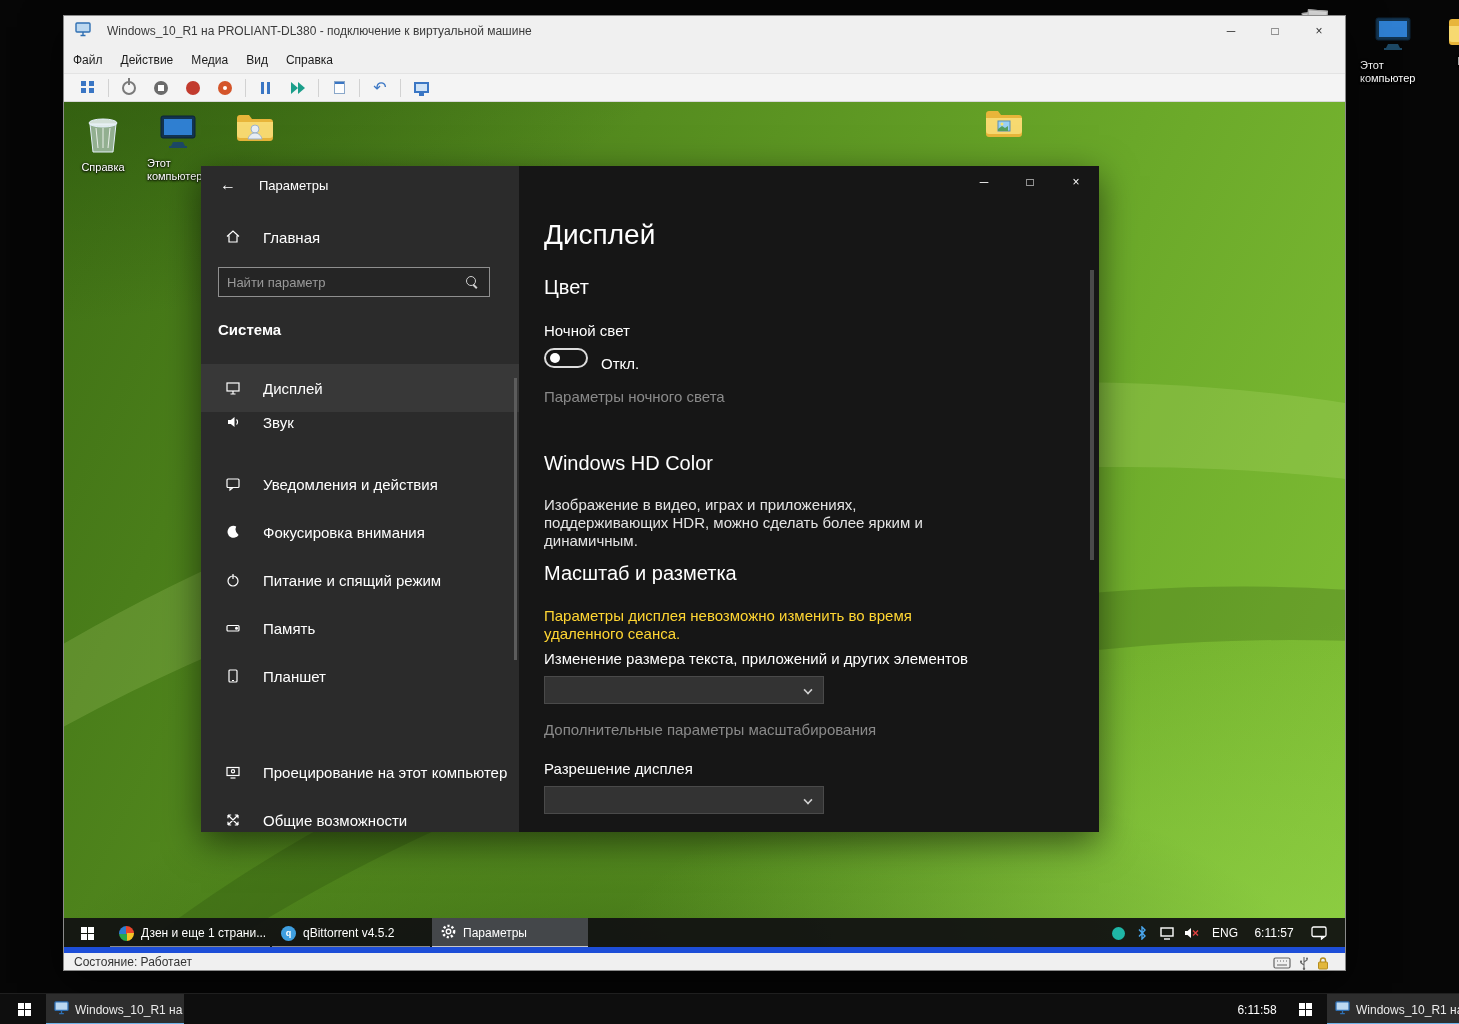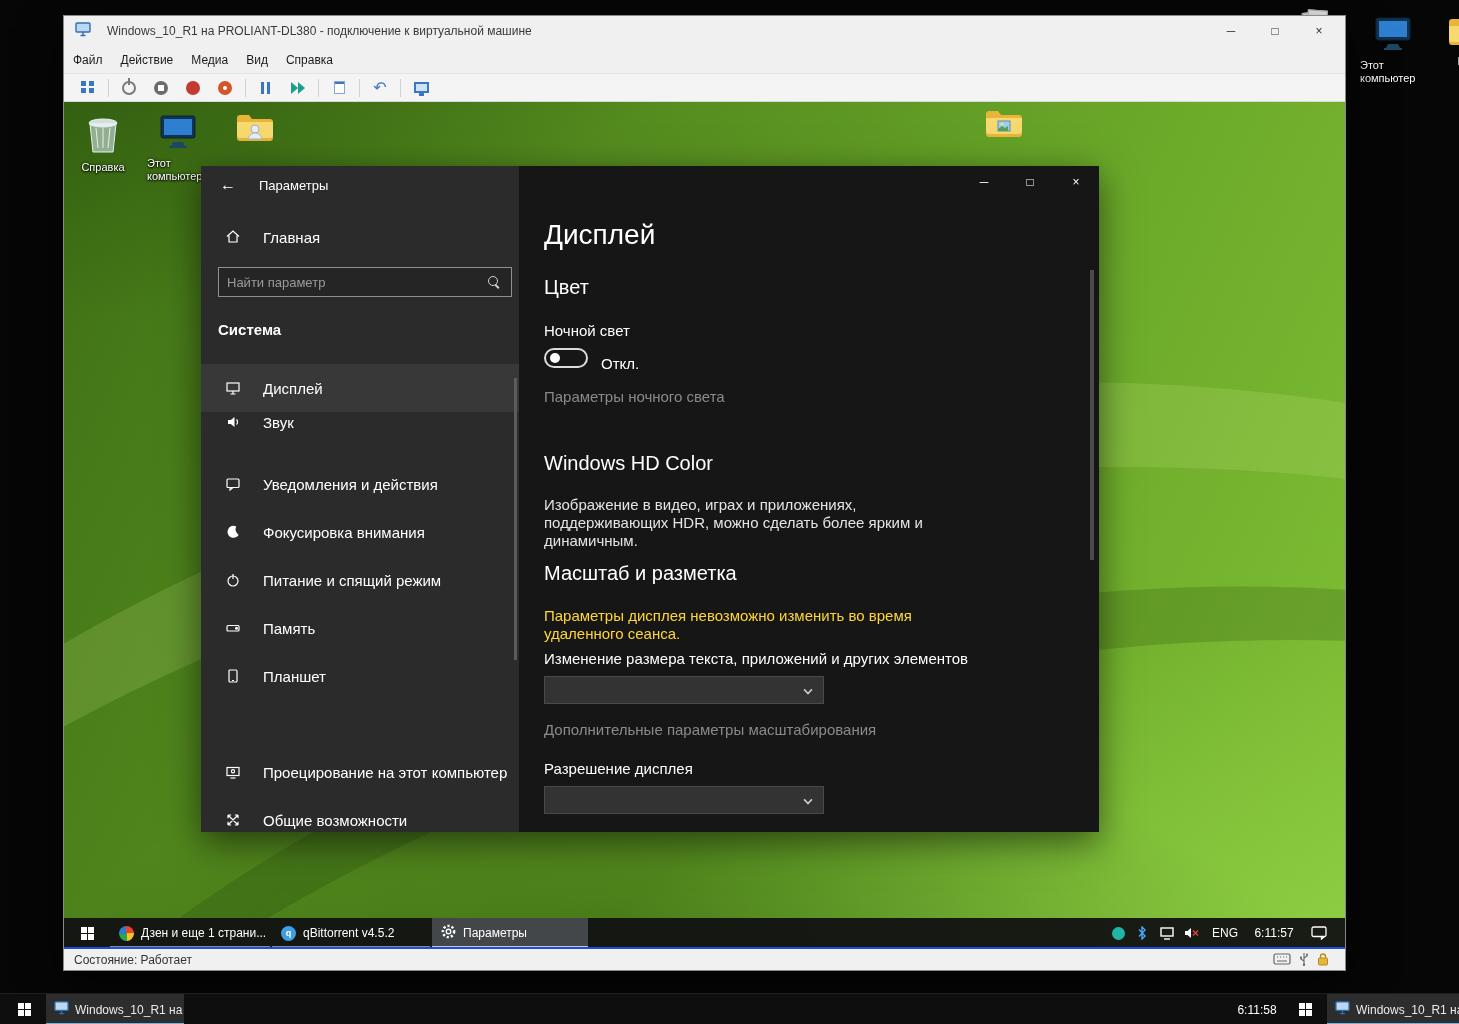--- a/index.html
+++ b/index.html
@@ -73,31 +73,31 @@
   .vtb-start { position:absolute; left:0; top:0; width:46px; height:30px; display:flex; align-items:center; justify-content:center; }
   .vtb-item { position:absolute; top:0; height:30px; display:flex; align-items:center; gap:7px; padding:0 9px; color:#fff; font-size:12px; white-space:nowrap; overflow:hidden; box-shadow:inset 0 -2px 0 #8a8a8a; }
   .vtb-item.active { background:#44474a; box-shadow:inset 0 -2px 0 #c7c7c7; }
   .zen-dot { width:15px; height:15px; border-radius:50%; flex:0 0 15px;
     background:conic-gradient(#e8452c 0 25%, #f7c325 0 50%, #2aa74a 0 75%, #2e7cd1 0 100%); }
   .qb-dot { width:15px; height:15px; border-radius:50%; flex:0 0 15px; background:#3f9fe0; color:#fff; font-size:9px; font-weight:bold; display:flex; align-items:center; justify-content:center; }
   .tray-el { position:absolute; top:0; height:30px; display:flex; align-items:center; justify-content:center; color:#fff; font-size:12px; }
   .tray-circle { width:13px; height:13px; border-radius:50%; background:#1fb6a6; }
 
   
-  .vm-statusbar { position:absolute; left:0; bottom:0; width:1281px; height:23px; background:#f0f0f0; border-top:2px solid #1d4ed8; display:flex; align-items:center; padding:0 10px; font-size:12px; color:#333; }
+  .vm-statusbar { position:absolute; left:0; bottom:0; width:1281px; height:23px; background:#f0f0f0; border-top:6px solid #1d4ed8; display:flex; align-items:center; padding:0 10px; font-size:12px; color:#333; }
   .sb-right { position:absolute; right:16px; top:0; height:23px; display:flex; align-items:center; gap:8px; }
 
   
   .settings { position:absolute; left:137px; top:64px; width:898px; height:666px; background:#161616; box-shadow:0 10px 34px rgba(0,0,0,.55); overflow:hidden; }
   .st-side { position:absolute; left:0; top:0; width:318px; height:666px; background:#2b2b2b; }
   .st-back { position:absolute; left:10px; top:4px; width:34px; height:30px; display:flex; align-items:center; justify-content:center; color:#fff; font-size:16px; }
   .st-apptitle { position:absolute; left:58px; top:12px; font-size:13px; color:#fff; }
   .st-ctl { position:absolute; top:0; width:46px; height:32px; display:flex; align-items:center; justify-content:center; color:#fff; font-size:12px; }
   .st-home { position:absolute; left:24px; top:62px; display:flex; align-items:center; gap:22px; color:#fff; font-size:15px; }
-  .st-search { position:absolute; left:17px; top:101px; width:294px; height:30px; background:#252525; border:1px solid #8f8f8f; display:flex; align-items:center; }
+  .st-search { position:absolute; left:17px; top:101px; width:272px; height:30px; background:#252525; border:1px solid #8f8f8f; display:flex; align-items:center; }
   .st-search input { flex:1; height:100%; background:transparent; border:0; outline:0; color:#ddd; font-size:13px; padding:0 8px; font-family:inherit; }
   .st-search input::placeholder { color:#9a9a9a; }
   .st-section { position:absolute; left:17px; top:155px; font-size:15px; font-weight:bold; color:#fff; }
   .nav-item { position:absolute; left:0; width:318px; height:48px; display:flex; align-items:center; gap:22px; padding-left:24px; color:#fff; font-size:15px; }
   .nav-item.selected { background:#383838; }
   .nav-item svg { flex:0 0 16px; }
   .st-sidebar-scroll { position:absolute; left:313px; top:212px; width:3px; height:282px; background:#5c5c5c; }
   .st-content-scroll { position:absolute; left:889px; top:104px; width:4px; height:290px; background:#4a4a4a; }
 
   .pg { position:absolute; left:343px; color:#fff; }

